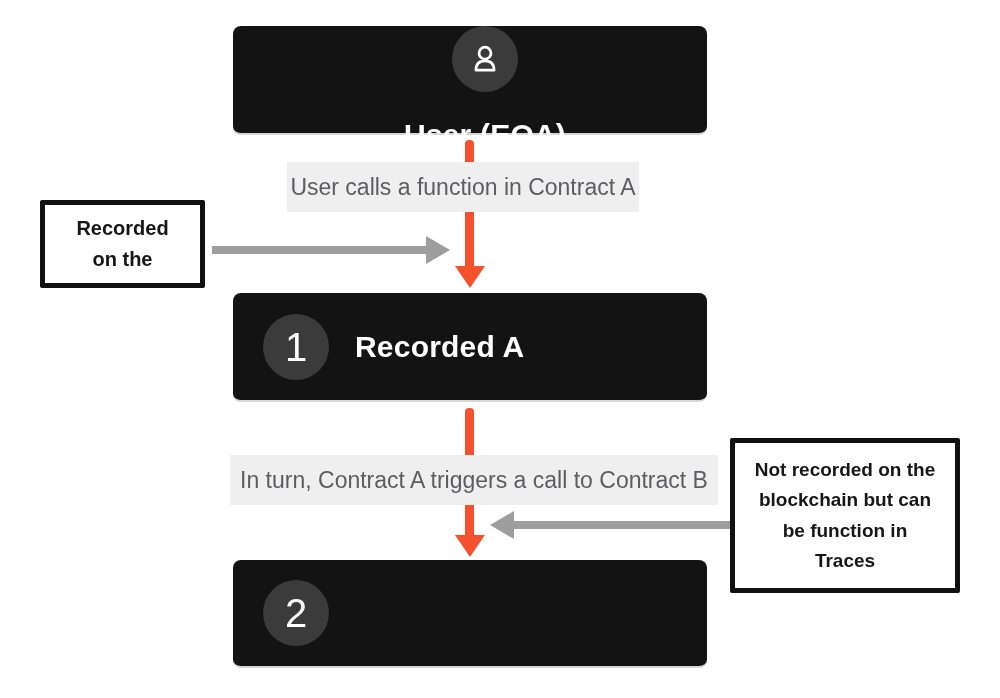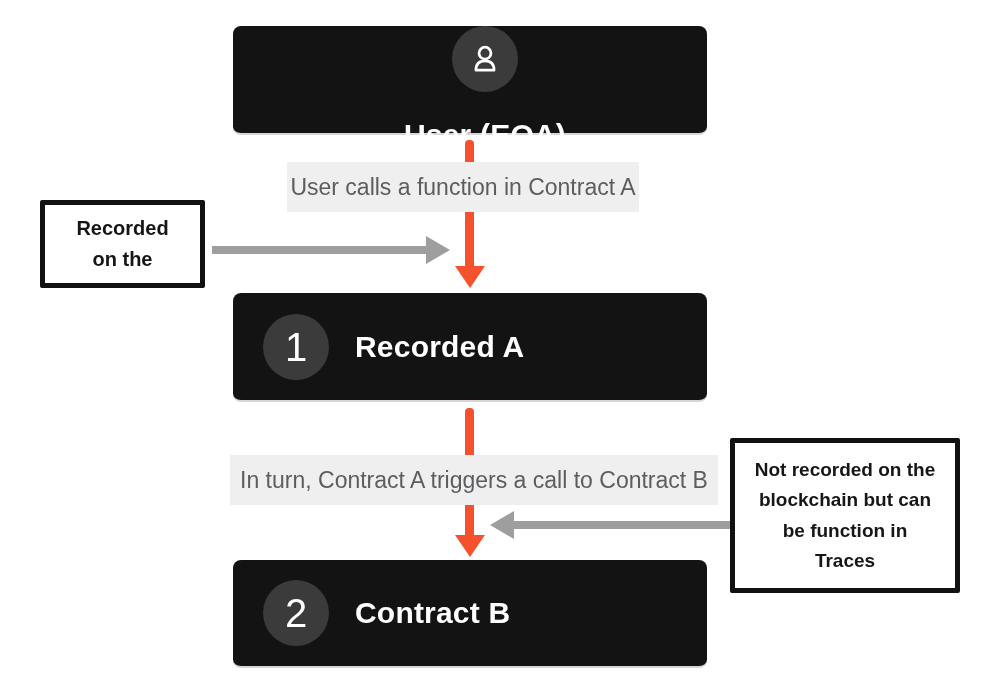--- a/index.html
+++ b/index.html
@@ -121,16 +121,15 @@
     <div>Traces</div>
   </div>
 
   <div class="harrow-head ghead-2"></div>
   <div class="harrow-shaft gshaft-2"></div>
 
   <div class="node node-b">
     <div class="badge">
       <span class="badge-num">2</span>
     </div>
-    <div class="node-title">Contract B</div>
   </div>
 
 </div>
 
 </body></html>

